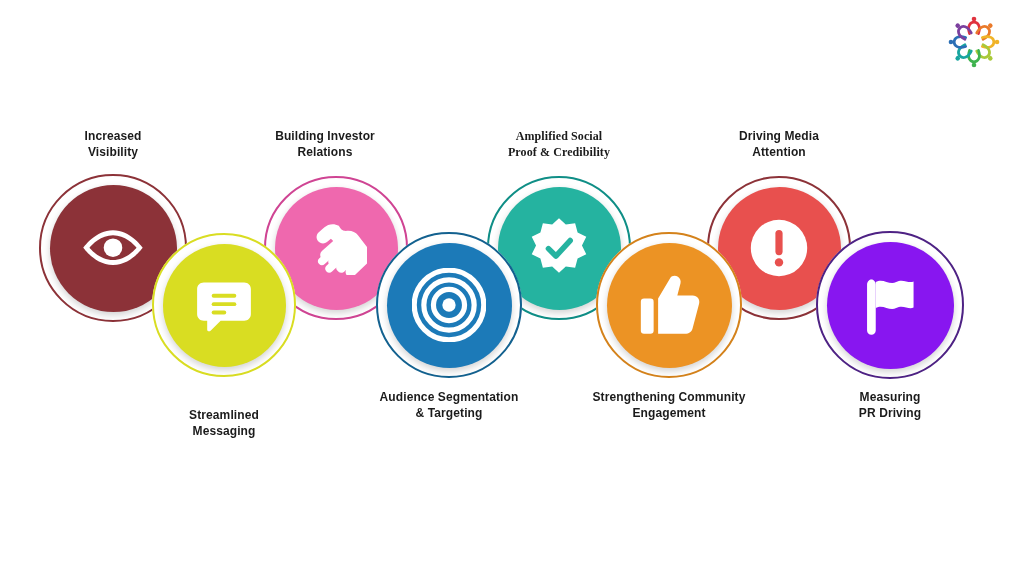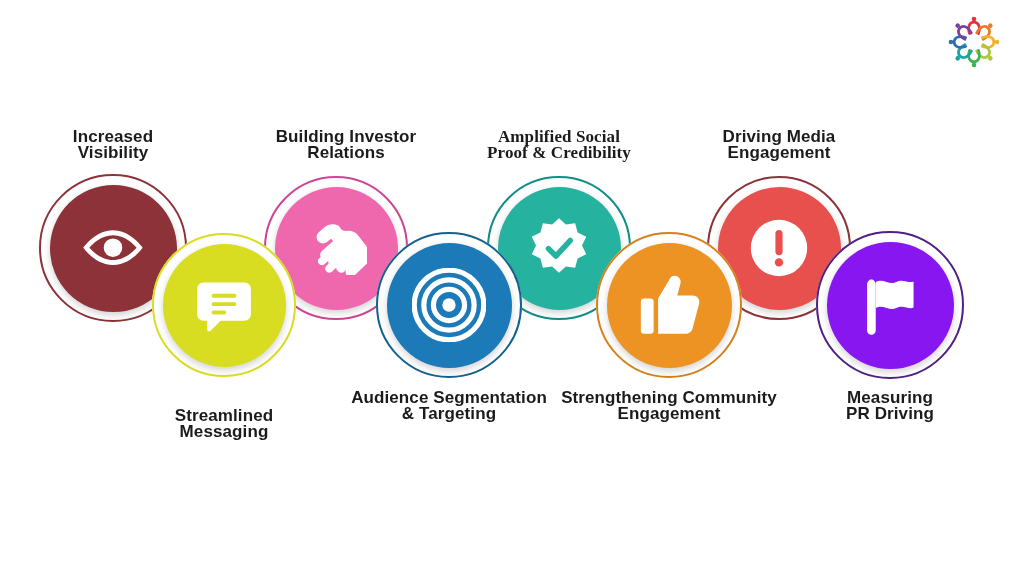--- a/index.html
+++ b/index.html
@@ -61,21 +61,21 @@
     box-shadow: 0 3px 7px rgba(0,0,0,0.18);
   }
   .node .disc svg {
     display: block;
   }
 
   
   .label {
     position: absolute;
     text-align: center;
-    font-size: 17px;
+    font-size: 12px;
     font-weight: bold;
     line-height: 15.5px;
     color: #1b1b1b;
     letter-spacing: 0.1px;
     white-space: pre-line;
   }
 </style>
 </head>
 <body>
 
@@ -215,27 +215,27 @@
           </span>
         </div>
       </div>
     </div>
 
   <div id="labels-layer">
       <div class="label" style="left: 38px; top: 129px; width: 150px;">Increased
 Visibility</div>
       <div class="label" style="left: 139px; top: 408px; width: 170px;">Streamlined
 Messaging</div>
-      <div class="label" style="left: 251px; top: 129px; width: 190px;">Building Investor
+      <div class="label" style="left: 230px; top: 129px; width: 190px;">Building Investor
 Relations</div>
       <div class="label" style="left: 334px; top: 390px; width: 230px;">Audience Segmentation
 &amp; Targeting</div>
       <div class="label" style="left: 454px; top: 129px; width: 210px; font-family: Liberation Serif, serif;">Amplified Social
 Proof &amp; Credibility</div>
       <div class="label" style="left: 544px; top: 390px; width: 250px;">Strengthening Community
 Engagement</div>
       <div class="label" style="left: 689px; top: 129px; width: 180px;">Driving Media
-Engagement</div>
+Attention</div>
       <div class="label" style="left: 810px; top: 390px; width: 160px;">Measuring
 PR Driving</div>
     </div>
 
 </div>
 
 </body></html>

